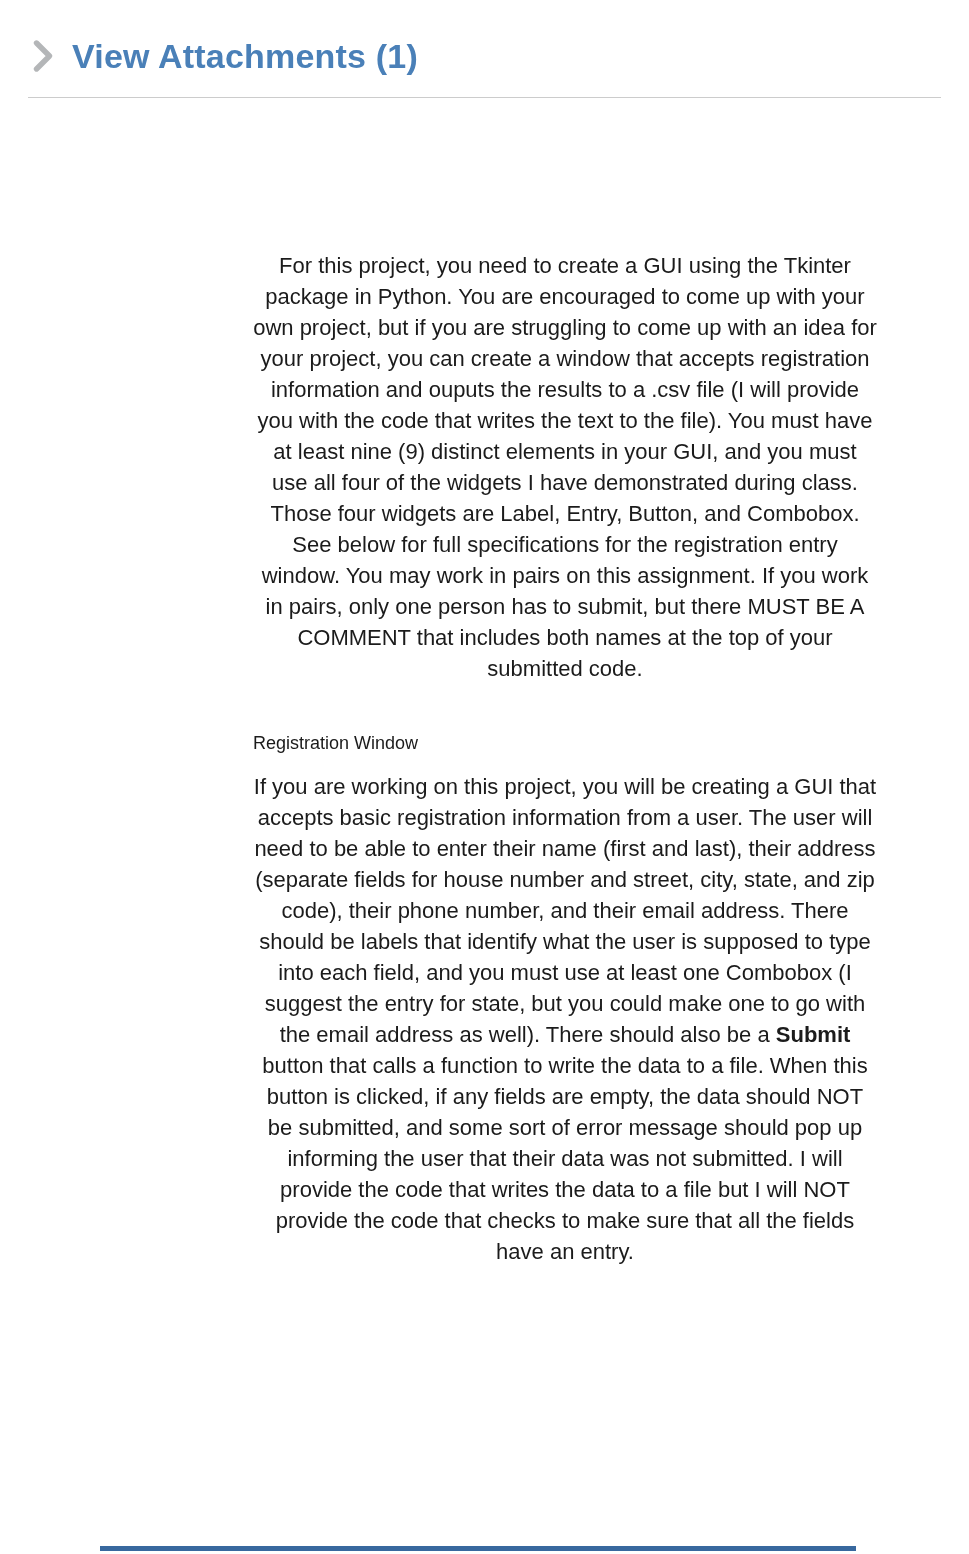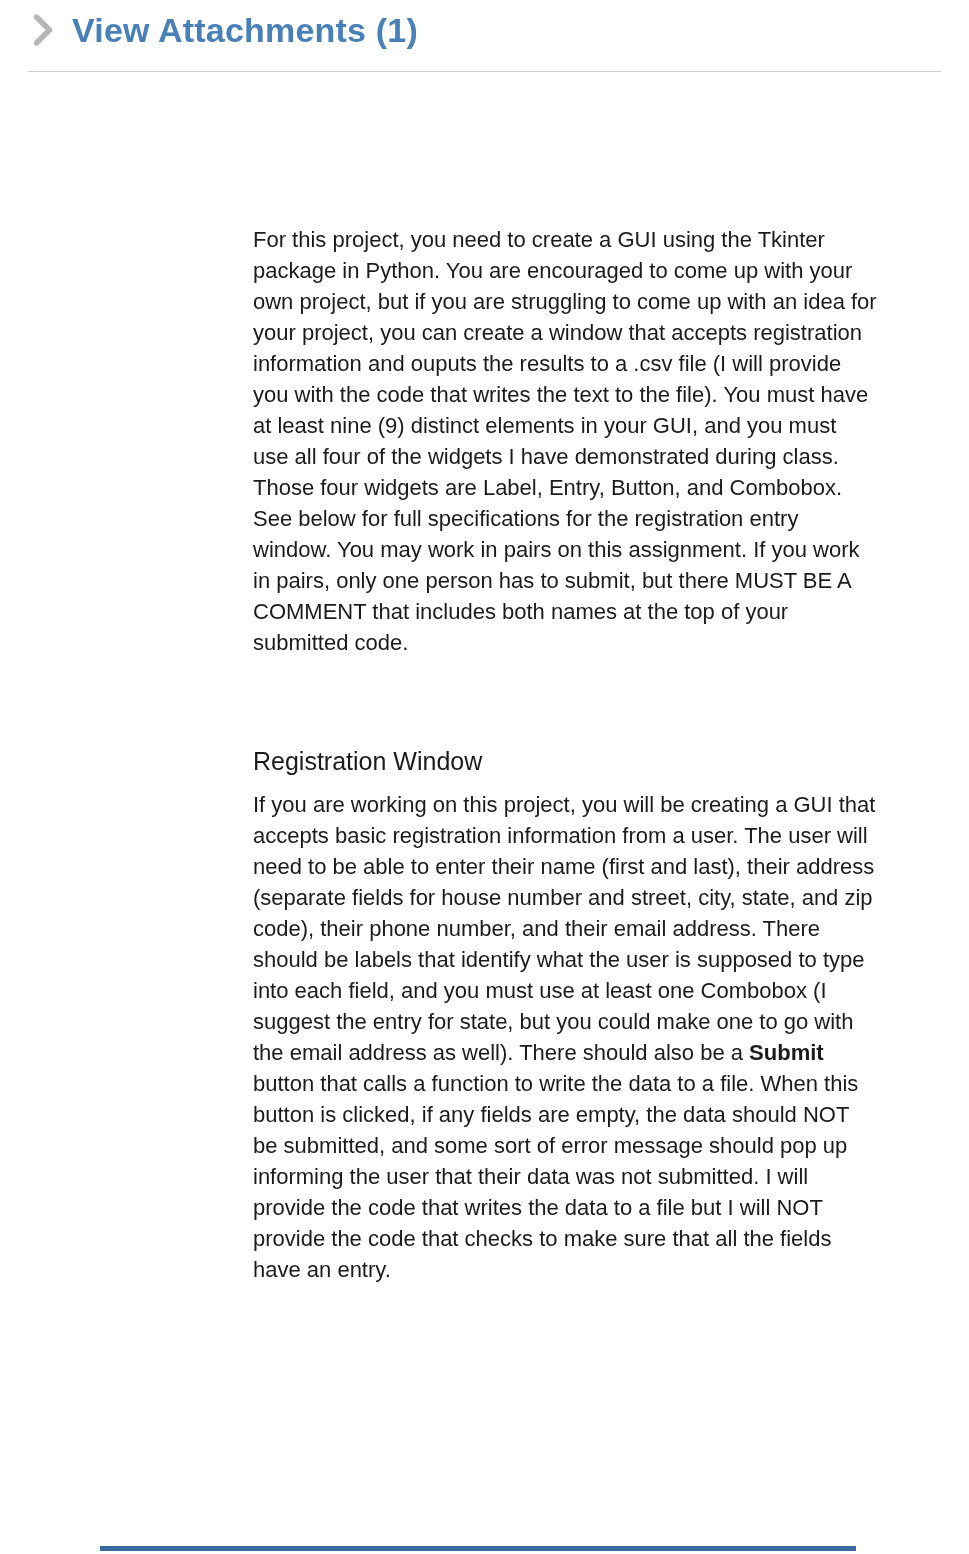--- a/index.html
+++ b/index.html
@@ -12,21 +12,21 @@
     overflow: hidden;
   }
   .page {
     width: 969px;
     height: 1554px;
     position: relative;
   }
   .page-header {
     display: flex;
     align-items: center;
-    padding: 10px 30px 0 30px;
+    padding: 36px 30px 0 30px;
     gap: 16px;
   }
   .chevron-wrap {
     display: flex;
     align-items: center;
     justify-content: center;
     width: 26px;
     height: 36px;
     cursor: pointer;
     flex: 0 0 auto;
@@ -45,24 +45,25 @@
   }
   .content {
     margin: 152px 0 0 253px;
     width: 624px;
     color: #1b1b1b;
     font-size: 22px;
     line-height: 31px;
   }
   .para {
     margin: 0;
+    text-align: center;
   }
   .section-heading {
-    margin-top: 88px;
-    font-size: 25px;
+    margin-top: 44px;
+    font-size: 18px;
     line-height: 31px;
     font-weight: normal;
   }
   .para-2 {
     margin-top: 12px;
   }
   .bottom-accent-bar {
     position: absolute;
     bottom: 3px;
     left: 100px;

